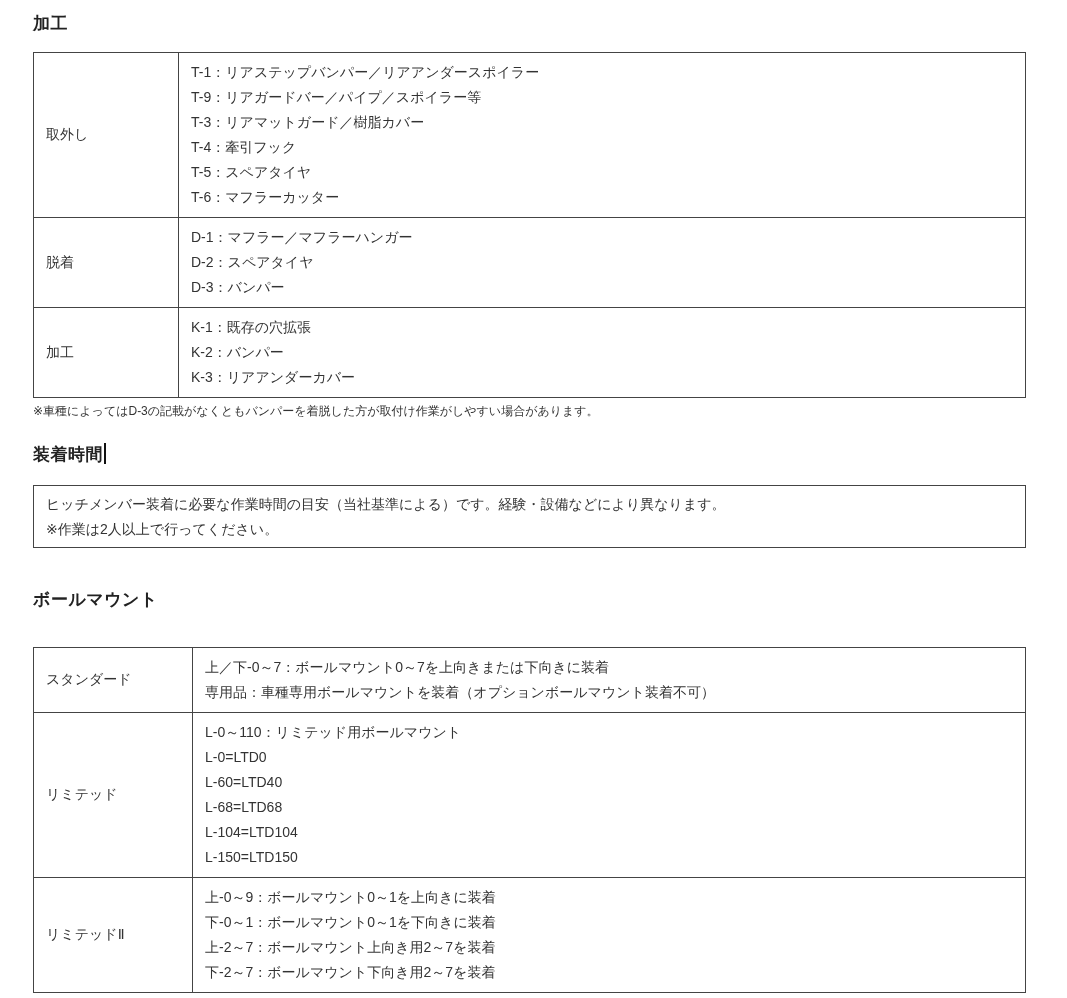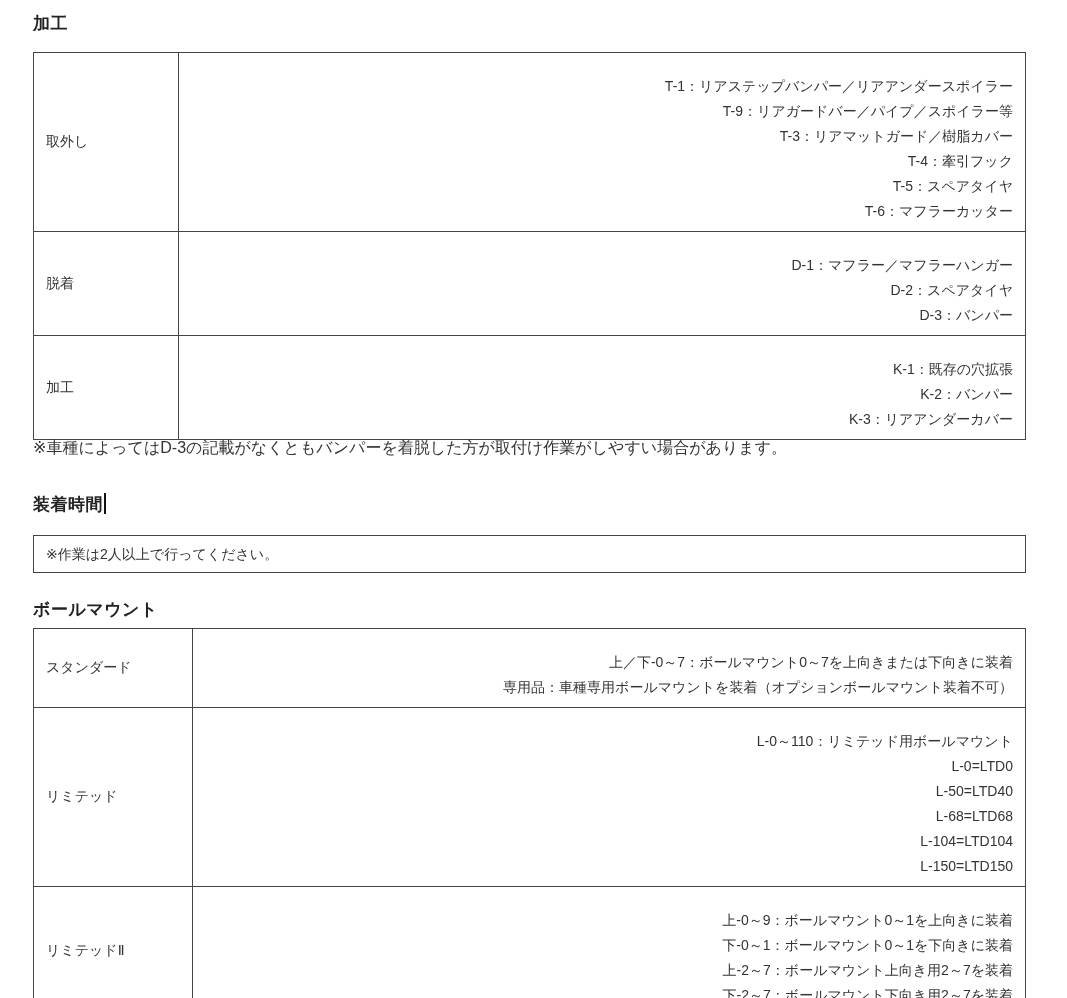--- a/index.html
+++ b/index.html
@@ -42,46 +42,46 @@
     font-size: 14px;
     color: #333333;
   }
   td.row-label {
     padding-left: 12px;
     vertical-align: middle;
   }
   #proc-table td.row-label { width: 131px; }
   #bm-table td.row-label { width: 145px; }
   td.row-items {
-    padding: 21px 12px 7px 12px;
+    padding: 7px 12px 7px 12px;
     vertical-align: middle;
-    text-align: right;
   }
   .item-line {
     line-height: 25px;
     white-space: nowrap;
   }
   #proc-table { margin-top: 18px; }
   .table-note {
-    font-size: 16px;
+    margin-top: 6px;
+    font-size: 12px;
     line-height: 15px;
     color: #333333;
   }
-  #time-heading { margin-top: 38px; }
+  #time-heading { margin-top: 24px; }
   .time-box {
     margin-top: 20px;
     box-sizing: border-box;
     width: 993px;
     border: 1px solid #444444;
     padding: 6px 12px 5px 12px;
     font-size: 14px;
   }
   .time-box .item-line { line-height: 25px; }
-  #bm-heading { margin-top: 27px; }
-  #bm-table { margin-top: 8px; }
+  #bm-heading { margin-top: 42px; }
+  #bm-table { margin-top: 37px; }
 </style>
 </head>
 <body>
 
 <div class="content">
 
   <h2 class="sec-heading">加工</h2>
 
   <table class="info-table" id="proc-table">
     <tbody>
@@ -113,40 +113,41 @@
         </td>
       </tr>
     </tbody>
   </table>
 
   <div class="table-note">※車種によってはD-3の記載がなくともバンパーを着脱した方が取付け作業がしやすい場合があります。</div>
 
   <h2 class="sec-heading" id="time-heading"><span>装着時間</span><span class="caret"></span></h2>
 
   <div class="time-box">
+    <div class="item-line">ヒッチメンバー装着に必要な作業時間の目安（当社基準による）です。経験・設備などにより異なります。</div>
     <div class="item-line">※作業は2人以上で行ってください。</div>
   </div>
 
   <h2 class="sec-heading" id="bm-heading">ボールマウント</h2>
 
   <table class="info-table" id="bm-table">
     <tbody>
       <tr>
         <td class="row-label">スタンダード</td>
         <td class="row-items">
           <div class="item-line">上／下-0～7：ボールマウント0～7を上向きまたは下向きに装着</div>
           <div class="item-line">専用品：車種専用ボールマウントを装着（オプションボールマウント装着不可）</div>
         </td>
       </tr>
       <tr>
         <td class="row-label">リミテッド</td>
         <td class="row-items">
           <div class="item-line">L-0～110：リミテッド用ボールマウント</div>
           <div class="item-line">L-0=LTD0</div>
-          <div class="item-line">L-50=LTD40</div>
+          <div class="item-line">L-60=LTD40</div>
           <div class="item-line">L-68=LTD68</div>
           <div class="item-line">L-104=LTD104</div>
           <div class="item-line">L-150=LTD150</div>
         </td>
       </tr>
       <tr>
         <td class="row-label">リミテッドⅡ</td>
         <td class="row-items">
           <div class="item-line">上-0～9：ボールマウント0～1を上向きに装着</div>
           <div class="item-line">下-0～1：ボールマウント0～1を下向きに装着</div>

